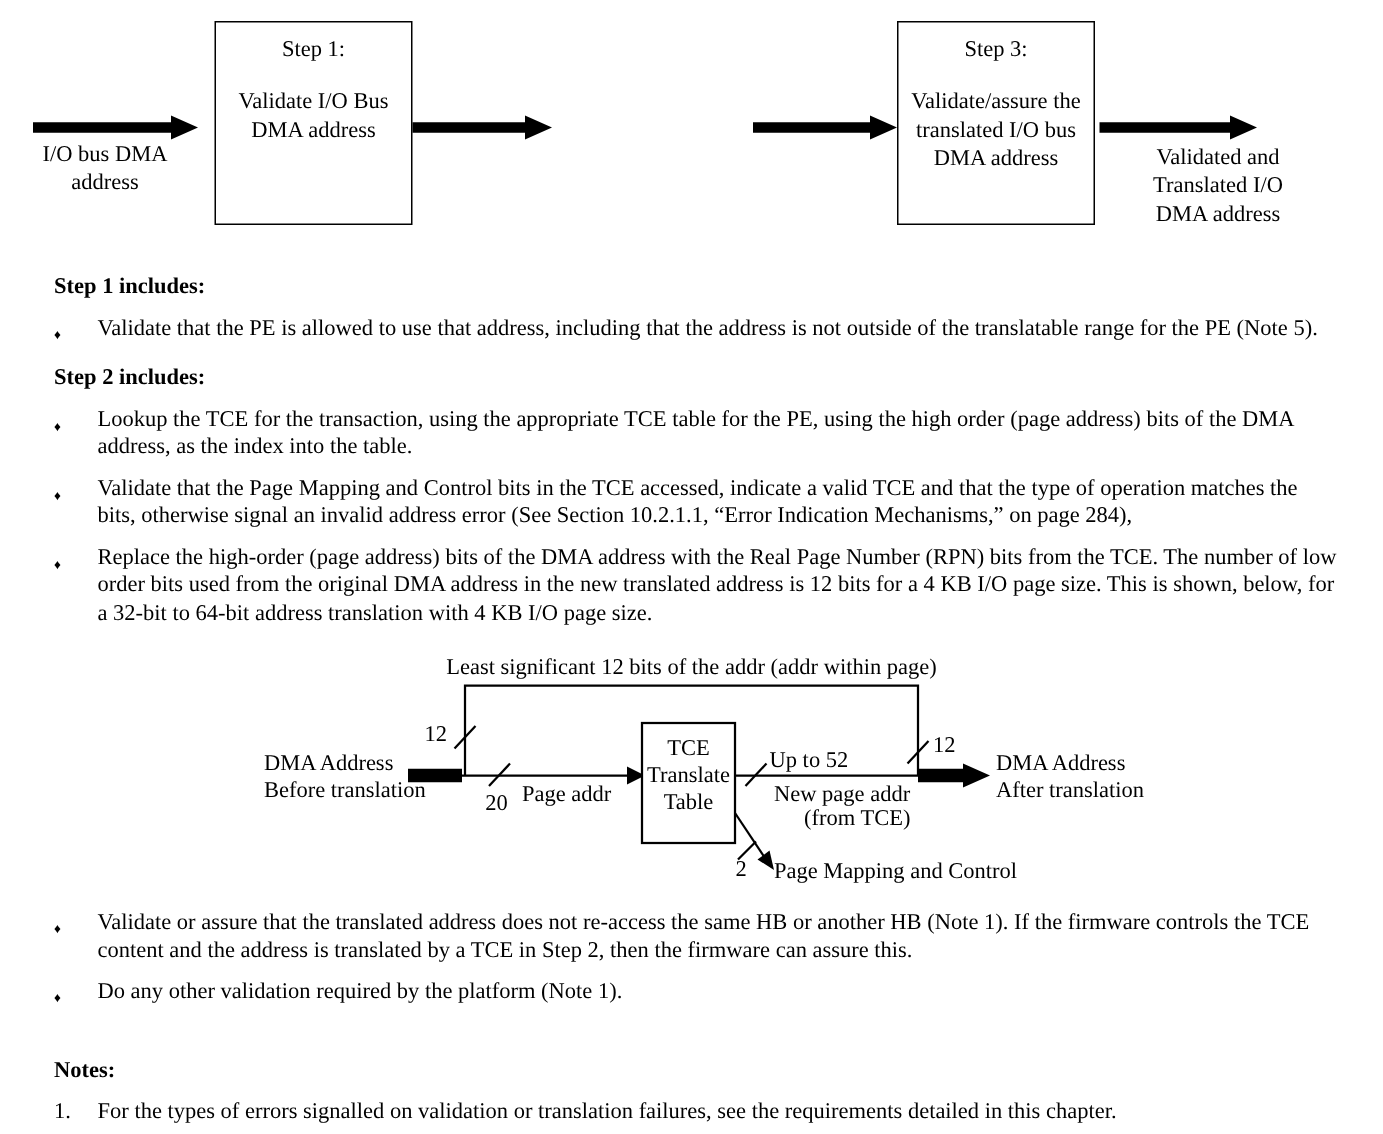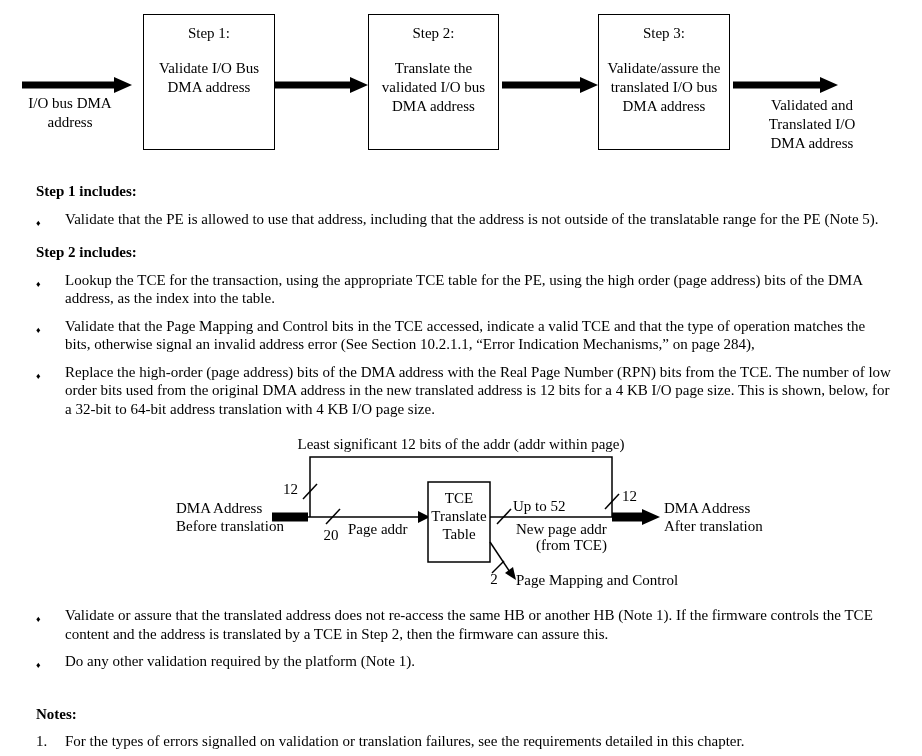--- a/index.html
+++ b/index.html
@@ -57,24 +57,20 @@
       <polygon class="fillb" points="350,77 368,85 350,93"></polygon>
       <line class="fat" x1="502" y1="85" x2="580" y2="85"></line>
       <polygon class="fillb" points="580,77 598,85 580,93"></polygon>
       <line class="fat" x1="733" y1="85" x2="820" y2="85"></line>
       <polygon class="fillb" points="820,77 838,85 820,93"></polygon>
     </svg>
 
     <div class="flow-box" style="left:131px;width:132px;margin-left:12px;">
       <div class="title">Step 1:</div>
       <div class="body">Validate I/O Bus DMA address</div>
-    </div>
-    <div class="flow-box" style="left:368px;width:131px;">
-      <div class="title">Step 2:</div>
-      <div class="body">Translate the validated I/O bus DMA address</div>
     </div>
     <div class="flow-box" style="left:598px;width:132px;">
       <div class="title">Step 3:</div>
       <div class="body">Validate/assure the translated I/O bus DMA address</div>
     </div>
 
     <div class="flow-label in">I/O bus DMA address</div>
     <div class="flow-label out">Validated and Translated I/O DMA address</div>
   </div>
 

